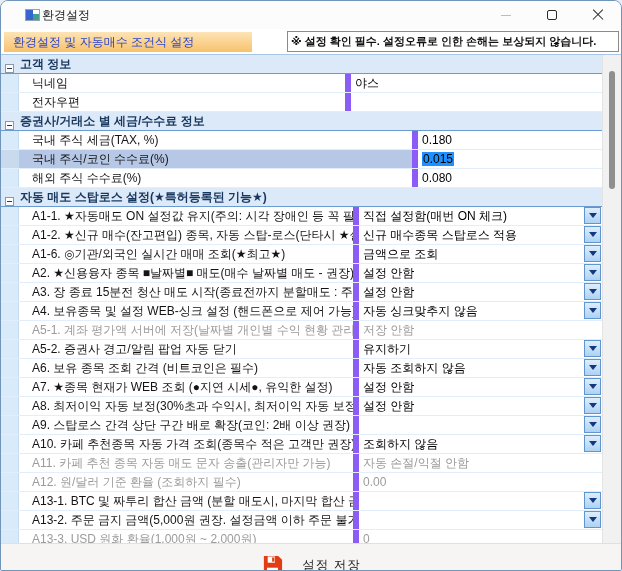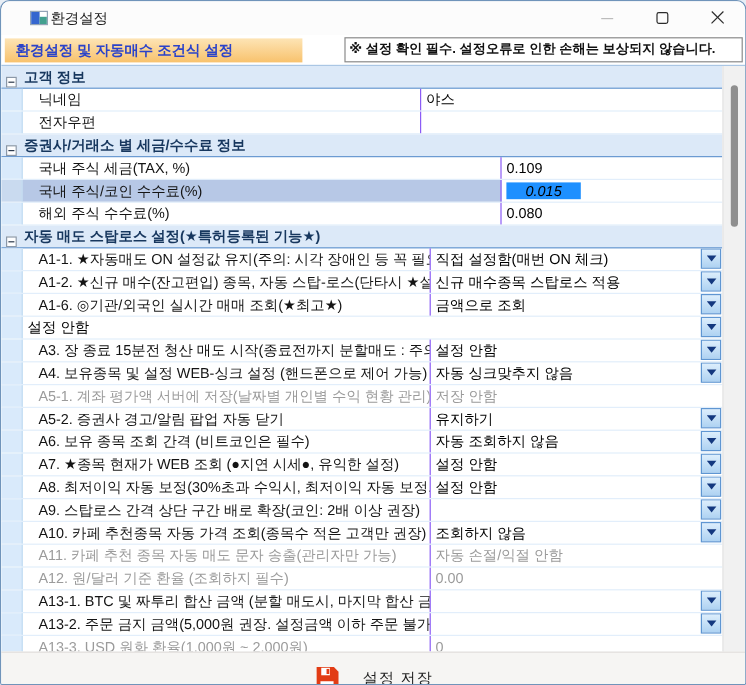--- a/index.html
+++ b/index.html
@@ -22,47 +22,47 @@
   .glyph-max { width:10px; height:10px; border:1px solid #2b2b2b; border-radius:2px; }
   .glyph-close { position:relative; width:12px; height:12px; }
   .glyph-close i { position:absolute; left:-1px; top:5px; width:14px; height:1.3px; background:#2b2b2b; }
   .glyph-close i:first-child { transform:rotate(45deg); }
   .glyph-close i:last-child  { transform:rotate(-45deg); }
 
   
   .header-band { position:absolute; top:28px; left:0; right:0; height:26px; background:#fff;
     border-bottom:1px solid #aac6e4; }
   .tab { position:absolute; left:3px; top:3px; width:248px; height:20px;
-    background:linear-gradient(#fde4b5,#f8c26d); color:#2b43c9; font-weight:bold;
+    background:linear-gradient(#fde4b5,#f8c26d); color:#2b43c9; font-weight:normal;
     font-size:12px; display:flex; align-items:center; padding-left:9px; white-space:nowrap; }
   .notice { position:absolute; right:2px; top:2px; width:332px; height:21px; background:#fff;
     border:1px solid #8a8a8a; color:#111; font-weight:bold; font-size:11px;
     line-height:19px; padding:0 3px; white-space:nowrap; overflow:hidden; }
 
   
   .grid { position:absolute; top:54px; left:0; width:601px; height:488px; background:#fff; overflow:hidden; }
   .row { height:19px; display:flex; border-bottom:1px solid #e2eefb; font-size:12px; }
   .row.sec { background:#dce9f8; border-bottom:1px solid #6c9bd2; color:#17375e;
     font-weight:bold; align-items:flex-end; }
   .collapse-box { width:9px; height:9px; border:1px solid #8a98a8; background:#fff;
     margin-left:4px; position:relative; flex:none; }
   .collapse-box .minus { position:absolute; left:1px; right:1px; top:3px; height:1px; background:#2c3a4d; }
   .sec-title { margin-left:6px; white-space:nowrap; }
 
   .gutter { width:18px; flex:none; background:#d9eafb; border-right:1px solid #c3dcf2; }
   .cell { line-height:18px; white-space:nowrap; overflow:hidden; }
-  .cell.label { padding-left:13px; border-right:1px solid #8b5cf6; color:#141414; }
+  .cell.label { padding-left:13px; border-right:6px solid #8b5cf6; color:#141414; }
   .c-cust .cell.label { width:332px; }
   .c-tax  .cell.label { width:399px; }
   .c-sl   .cell.label { width:340px; }
   .cell.value { flex:1; padding-left:4px; position:relative; color:#000; }
 
   .row.selected .cell.label { background:#b7c8e6; }
   .row.selected .gutter { background:#c9daef; }
-  .sel-chip { background:#1e90ff; color:#000; padding:0 16px;font-style:italic; }
+  .sel-chip { background:#1e90ff; color:#000; padding:0 1px; }
 
   .row.disabled .cell.label, .row.disabled .cell.value { color:#9b9b9b; }
 
   .dd { position:absolute; right:1px; top:0; width:17px; height:17px;
     background:linear-gradient(#ddeefc,#aed2f2); border:1px solid #5f96d2;
     display:flex; align-items:center; justify-content:center; }
   .dd-arrow { width:0; height:0; border-left:4px solid transparent;
     border-right:4px solid transparent; border-top:5px solid #14387f; }
 
   
@@ -132,21 +132,21 @@
     <div class="row sec">
       <span class="collapse-box">
           <span class="minus"></span>
         </span>
       <span class="sec-title">증권사/거래소 별 세금/수수료 정보</span>
     </div>
 
     <div class="row item c-tax">
       <div class="gutter"></div>
       <div class="cell label">국내 주식 세금(TAX, %)</div>
-      <div class="cell value"><span>0.109</span></div>
+      <div class="cell value"><span>0.180</span></div>
     </div>
     <div class="row item c-tax selected">
       <div class="gutter"></div>
       <div class="cell label">국내 주식/코인 수수료(%)</div>
       <div class="cell value"><span class="sel-chip">0.015</span></div>
     </div>
     <div class="row item c-tax">
       <div class="gutter"></div>
       <div class="cell label">해외 주식 수수료(%)</div>
       <div class="cell value"><span>0.080</span></div>
@@ -178,20 +178,21 @@
     <div class="row item c-sl">
       <div class="gutter"></div>
       <div class="cell label">A1-6. ◎기관/외국인 실시간 매매 조회(★최고★)</div>
       <div class="cell value"><span>금액으로 조회</span>
         <span class="dd">
             <span class="dd-arrow"></span>
           </span></div>
     </div>
     <div class="row item c-sl">
       <div class="gutter"></div>
+      <div class="cell label">A2. ★신용융자 종목 ■날짜별■ 매도(매수 날짜별 매도 - 권장)</div>
       <div class="cell value"><span>설정 안함</span>
         <span class="dd">
             <span class="dd-arrow"></span>
           </span></div>
     </div>
     <div class="row item c-sl">
       <div class="gutter"></div>
       <div class="cell label">A3. 장 종료 15분전 청산 매도 시작(종료전까지 분할매도 : 주의 필요)</div>
       <div class="cell value"><span>설정 안함</span>
         <span class="dd">

